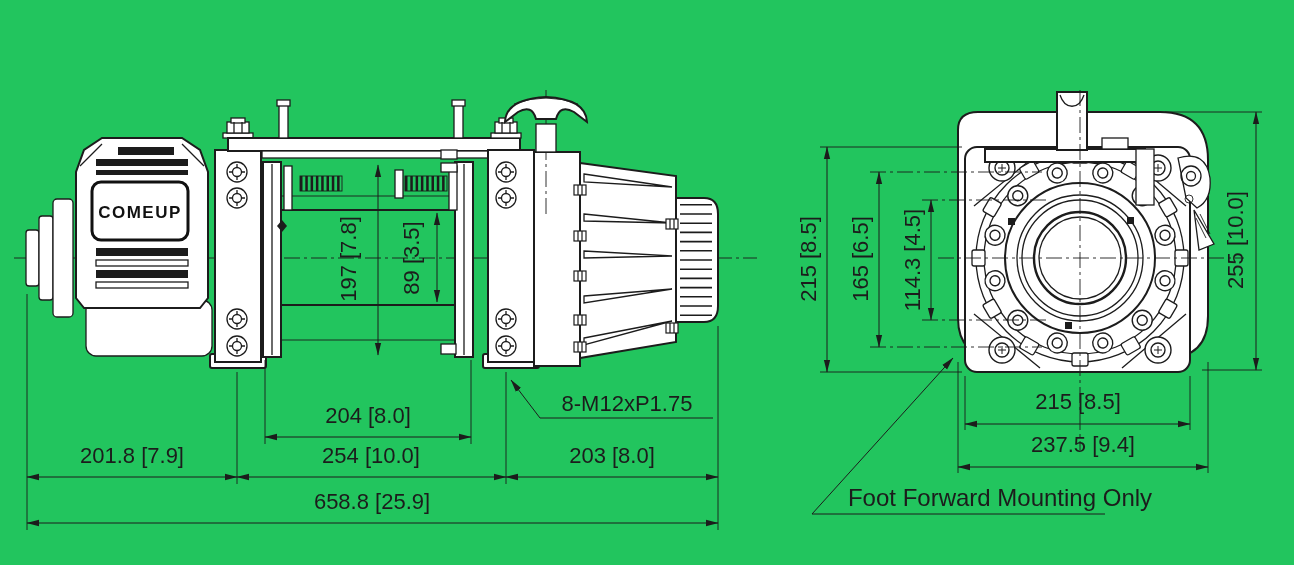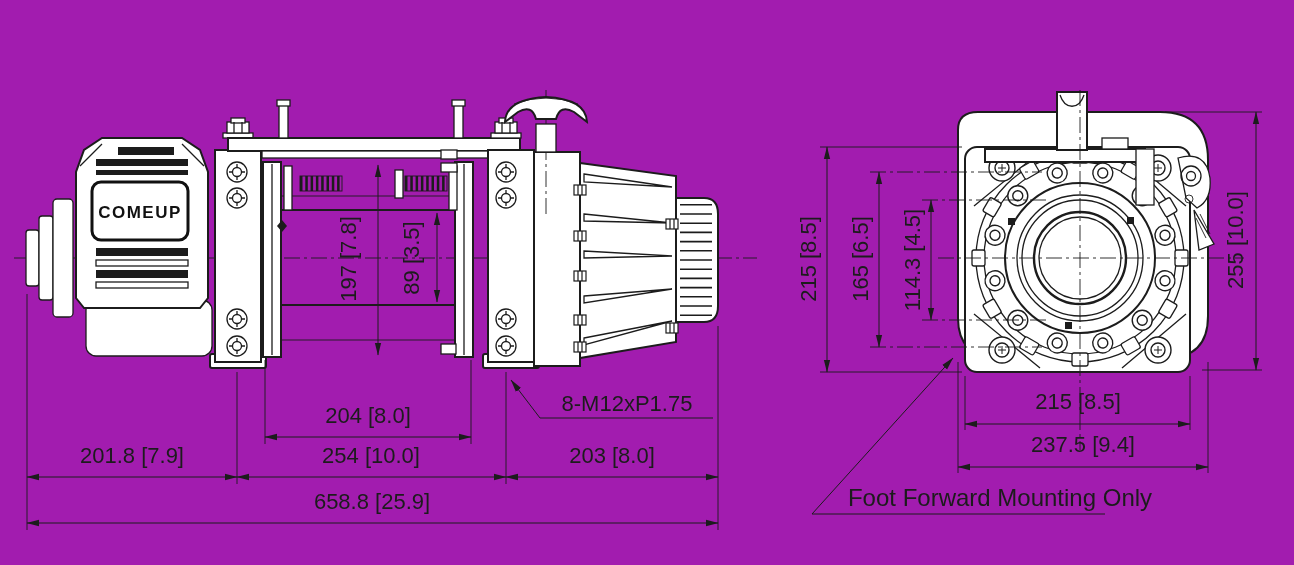--- a/index.html
+++ b/index.html
@@ -1,16 +1,16 @@
 <!DOCTYPE html>
 <html><head>
 <meta charset="utf-8">
 <style>
   html,body{margin:0;padding:0;background:#fff;}
-  .canvas{position:relative;width:1294px;height:565px;background:#a21caf;overflow:hidden;
+  .canvas{position:relative;width:1294px;height:565px;background:#22c55e;overflow:hidden;
           font-family:"Liberation Sans",sans-serif;}
   svg{display:block}
   .ol  {fill:#ffffff;stroke:#1c1c1c;stroke-width:2;}
   .ol1 {fill:#ffffff;stroke:#1c1c1c;stroke-width:1.3;}
   .ln  {stroke:#1c1c1c;stroke-width:1.3;fill:none;}
   .ln2 {stroke:#1c1c1c;stroke-width:2;fill:none;}
   .thin{stroke:#1c1c1c;stroke-width:0.9;fill:none;}
   .blk {fill:#1c1c1c;stroke:none;}
   .cl  {stroke:#1c1c1c;stroke-width:0.9;stroke-dasharray:16 4 3 4;fill:none;}
   .ext {stroke:#1c1c1c;stroke-width:0.9;fill:none;}

